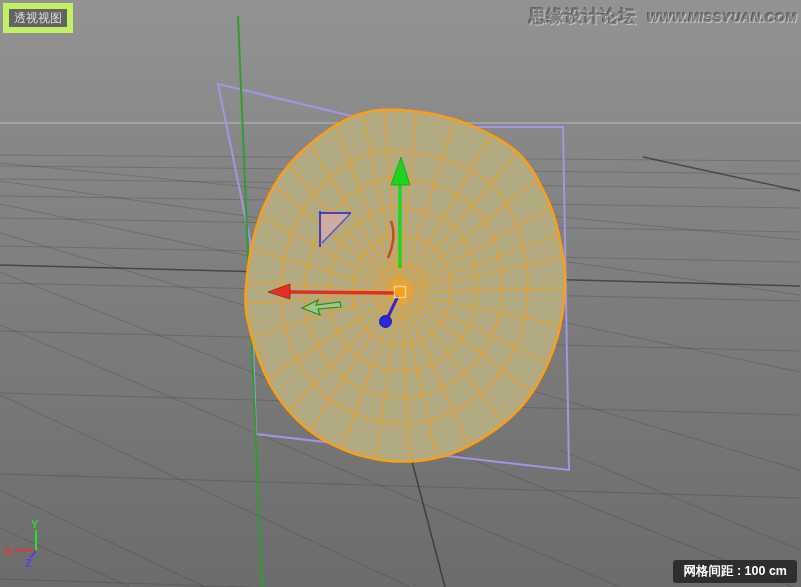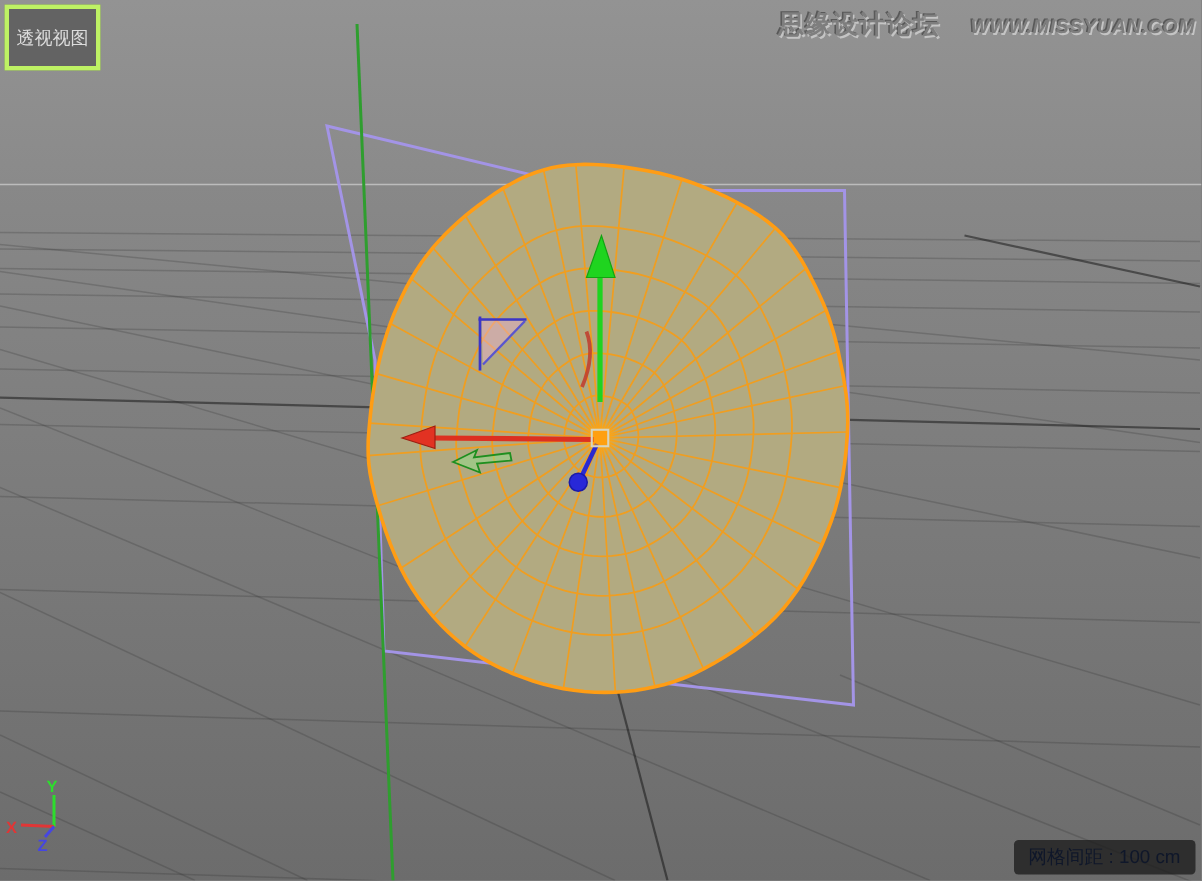--- a/index.html
+++ b/index.html
@@ -1,28 +1,28 @@
 <!DOCTYPE html>
 <html><head>
 <meta charset="utf-8">
 <style>
   html,body{margin:0;padding:0;background:#7f7f7f;width:801px;height:587px;overflow:hidden;
     font-family:"Liberation Sans","DejaVu Sans",sans-serif;}
   #viewport{position:relative;width:801px;height:587px;}
   #scene-svg{position:absolute;left:0;top:0;}
   .hud{position:absolute;z-index:5;}
-  #view-label{left:3px;top:3px;background:#636363;border:3px solid #bef264;color:#dcdcdc;
-    font-size:12px;line-height:14px;padding:12px 5px;}
-  #watermark{right:4px;top:5px;display:flex;align-items:baseline;gap:20px;
+  #view-label{left:3px;top:3px;background:#636363;border:6px solid #bef264;color:#dcdcdc;
+    font-size:12px;line-height:14px;padding:2px 5px;}
+  #watermark{right:4px;top:5px;display:flex;align-items:baseline;gap:10px;
     color:#7e7e7e;font-weight:bold;
     text-shadow:1px 1px 0 rgba(225,225,225,.65), -1px -1px 0 rgba(70,70,70,.75);}
   #watermark .cn{font-size:17px;letter-spacing:1px;}
   #watermark .url{font-size:13px;letter-spacing:0.5px;font-style:italic;}
-  #status-box{right:4px;bottom:4px;background:rgba(28,28,28,.78);color:#0f172a;
-    font-size:12.5px;padding:3px 10px;border-radius:3px;}
+  #status-box{right:4px;bottom:4px;background:rgba(28,28,28,.78);color:#ffffff;
+    font-size:12.5px;padding:3px 10px;border-radius:3px;font-weight:bold;}
 </style>
 </head>
 <body>
 
 <div id="viewport">
 
   <svg id="scene-svg" width="801" height="587" viewBox="0 0 801 587">
     <defs>
       <linearGradient id="skyGrad" x1="0" y1="0" x2="0" y2="1">
         <stop offset="0" stop-color="#939393"></stop>

